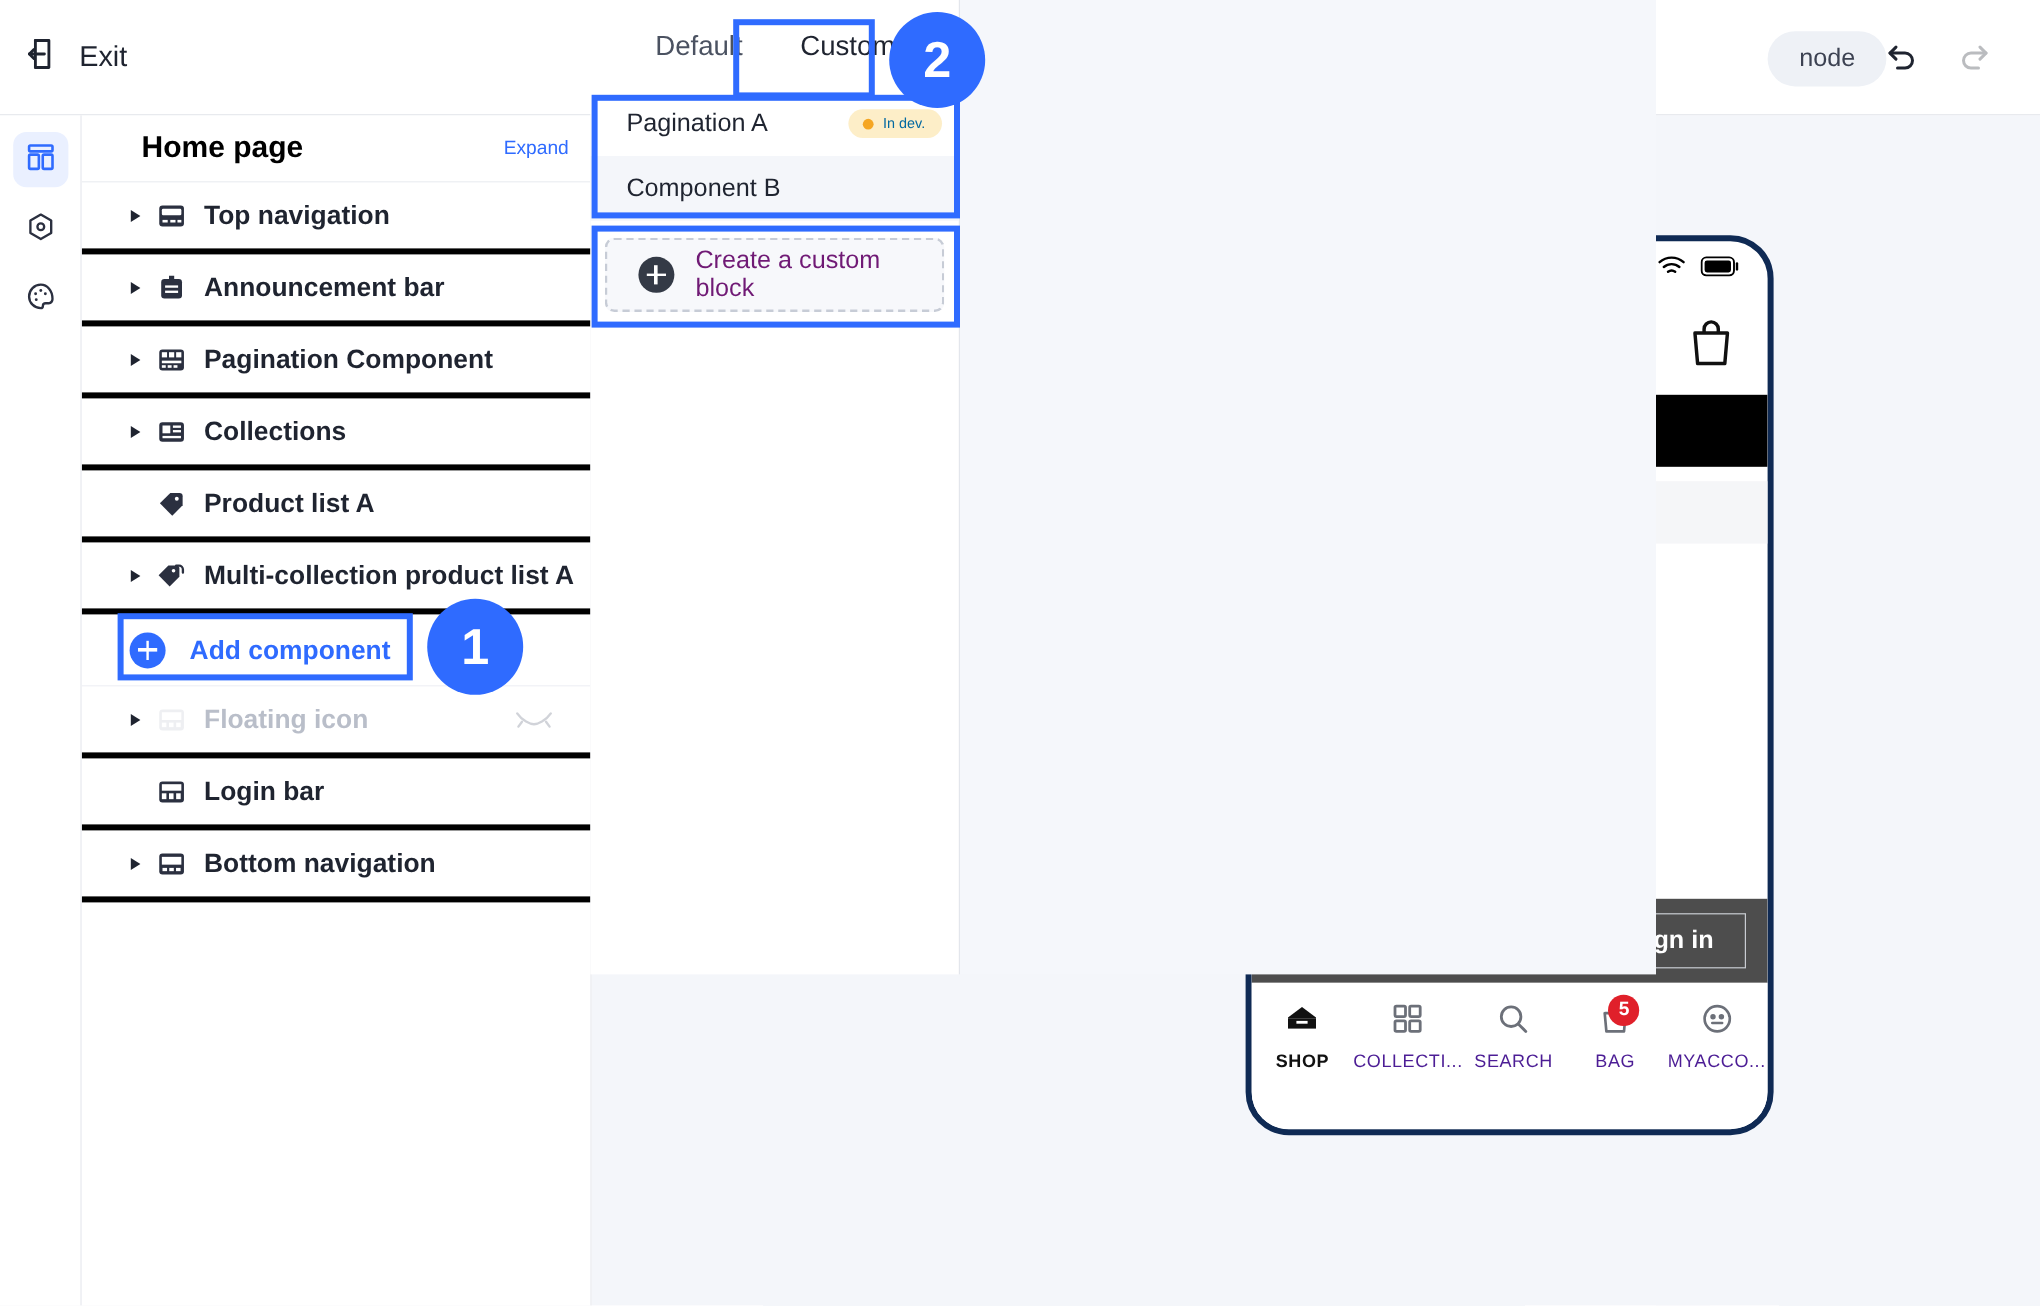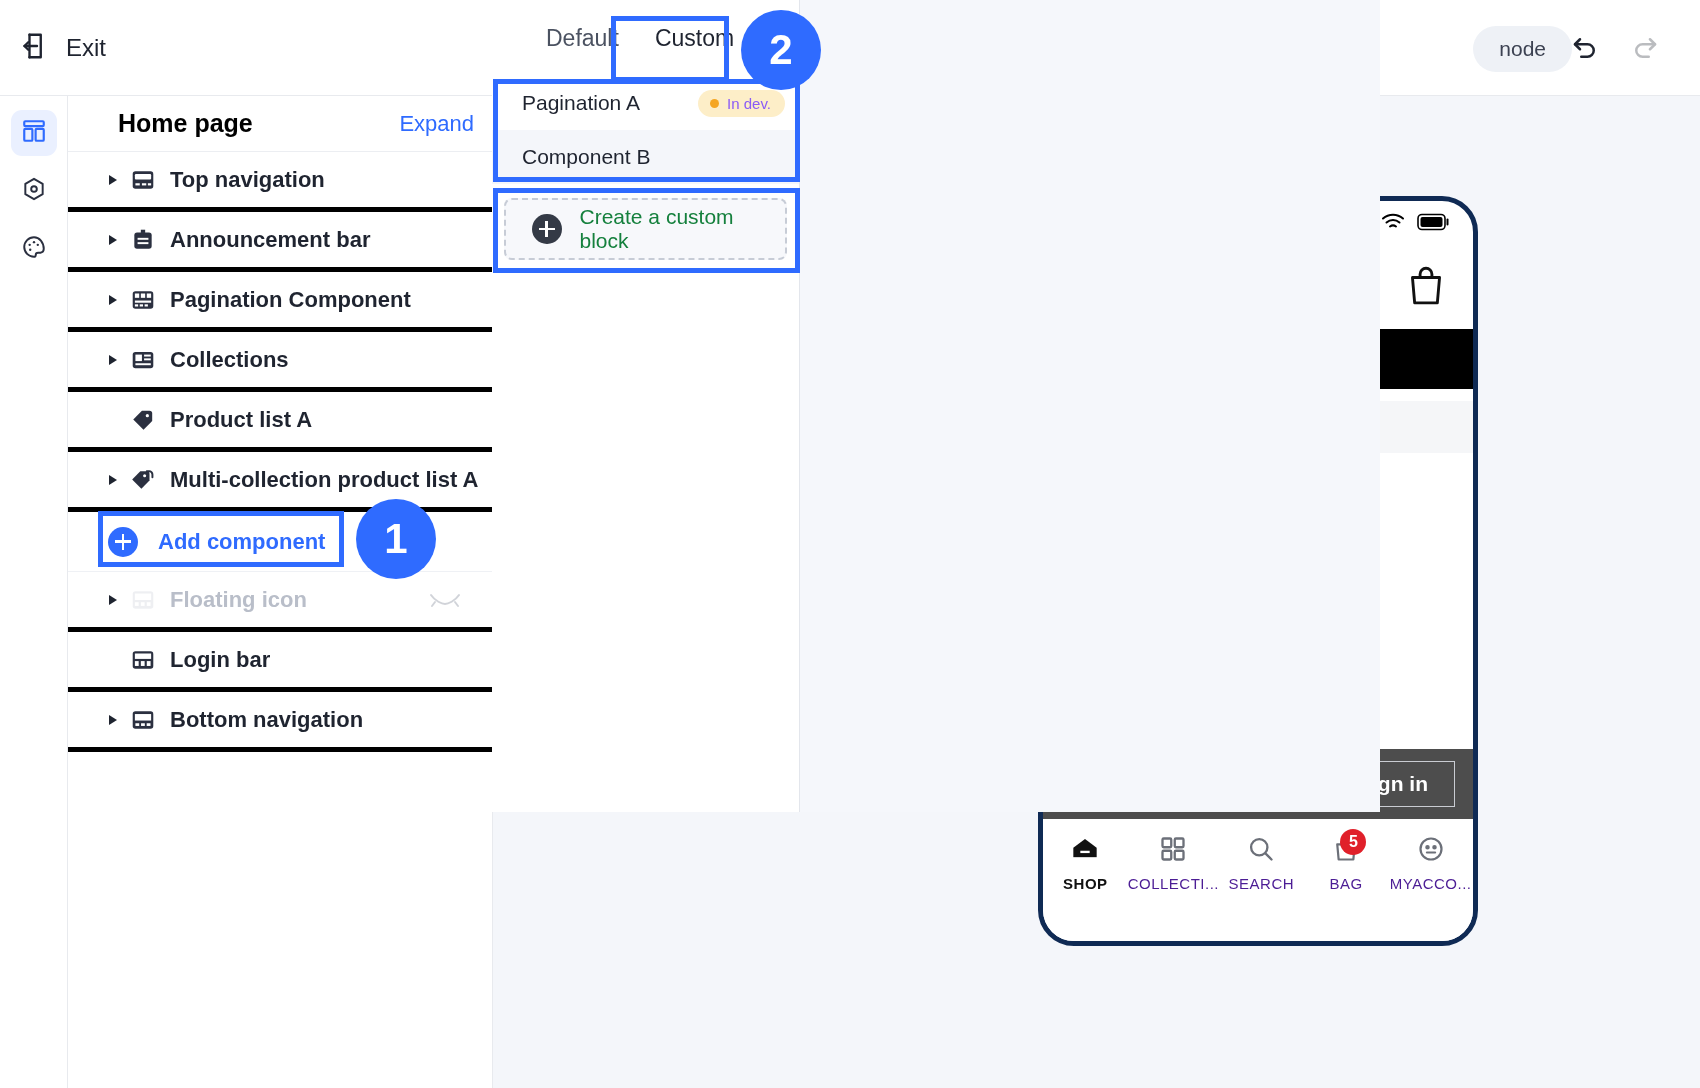--- a/index.html
+++ b/index.html
@@ -49,21 +49,21 @@
   
   .layers {
     position: absolute; left: 68px; top: 96px; width: 425px; height: 992px;
     background: #fff; border-right: 1px solid #e8eaee; z-index: 3;
   }
   .layers-head {
     height: 56px; display: flex; align-items: center; justify-content: space-between;
     padding: 0 18px 0 50px; border-bottom: 1px solid #eceef2;
   }
   .layers-title { font-size: 25px; font-weight: bold; color: #000000; }
-  .expand-link { font-size: 22px; color: #2f6bff; cursor: pointer; }
+  .expand-link { font-size: 16px; color: #2f6bff; cursor: pointer; }
 
   .layer-row {
     height: 60px; display: flex; align-items: center;
     border-bottom: 5px solid #000000; padding-left: 34px; cursor: pointer; position: relative;
   }
   .caret {
     width: 22px; height: 22px; display: flex; align-items: center; justify-content: center;
     flex: 0 0 22px; margin-right: 6px;
   }
   .caret i {
@@ -95,48 +95,48 @@
     position: absolute; border-radius: 50%; background: #2f6bff; color: #fff;
     display: flex; align-items: center; justify-content: center;
     font-size: 42px; font-weight: bold; z-index: 21;
   }
 
   
   .dropdown {
     position: absolute; left: 492px; top: 0; width: 308px; height: 812px;
     background: #fff; border-right: 1px solid #e3e6ec; z-index: 15;
   }
-  .dd-tabs { height: 76px; display: flex; align-items: center; padding-left: 38px; gap: 4px; }
+  .dd-tabs { height: 76px; display: flex; align-items: center; padding-left: 38px; gap: 16px; }
   .dd-tab {
     font-size: 23px; color: #4b5261; cursor: pointer; padding: 10px 16px;
   }
   .dd-tab.active { color: #1f2430; }
   .dd-item {
     height: 54px; display: flex; align-items: center; justify-content: space-between;
     padding: 0 14px 0 30px; font-size: 21px; color: #1f2430; cursor: pointer;
   }
   .dd-item.alt { background: #f4f6fa; }
   .badge {
     display: inline-flex; align-items: center; gap: 8px;
-    background: #fdeec8; color: #8b5cf6; border-radius: 14px;
-    padding: 5px 14px 5px 12px; font-size: 15px; white-space: nowrap;
+    background: #fdeec8; color: #0369a1; border-radius: 14px;
+    padding: 5px 14px 5px 12px; font-size: 12px; white-space: nowrap;
   }
   .badge-dot { width: 9px; height: 9px; border-radius: 50%; background: #f5a623; display: inline-block; }
   .dd-create-wrap { padding: 14px 12px 0 12px; }
   .dd-create {
     height: 62px; border: 2px dashed #c7ccd6; border-radius: 8px; background: #f7f8fb;
     display: flex; align-items: center; padding-left: 26px; gap: 18px; cursor: pointer;
   }
   .plus-dark {
     width: 30px; height: 30px; border-radius: 50%; background: #343a46;
     display: flex; align-items: center; justify-content: center; position: relative;
   }
   .plus-dark::before { content: ""; position: absolute; width: 16px; height: 2.6px; background: #fff; }
   .plus-dark::after  { content: ""; position: absolute; width: 2.6px; height: 16px; background: #fff; }
-  .dd-create-label { font-size: 21px; color: #15803d; }
+  .dd-create-label { font-size: 21px; color: #701a75; }
   .dd-overlay {
     position: absolute; left: 800px; top: 0; width: 580px; height: 812px;
     background: #f5f7fb; z-index: 14;
   }
 
   
   .phone {
     position: absolute; left: 1038px; top: 196px; width: 440px; height: 750px;
     background: #fff; border: 5px solid #0f2a54; border-radius: 36px; overflow: hidden; z-index: 2;
   }

